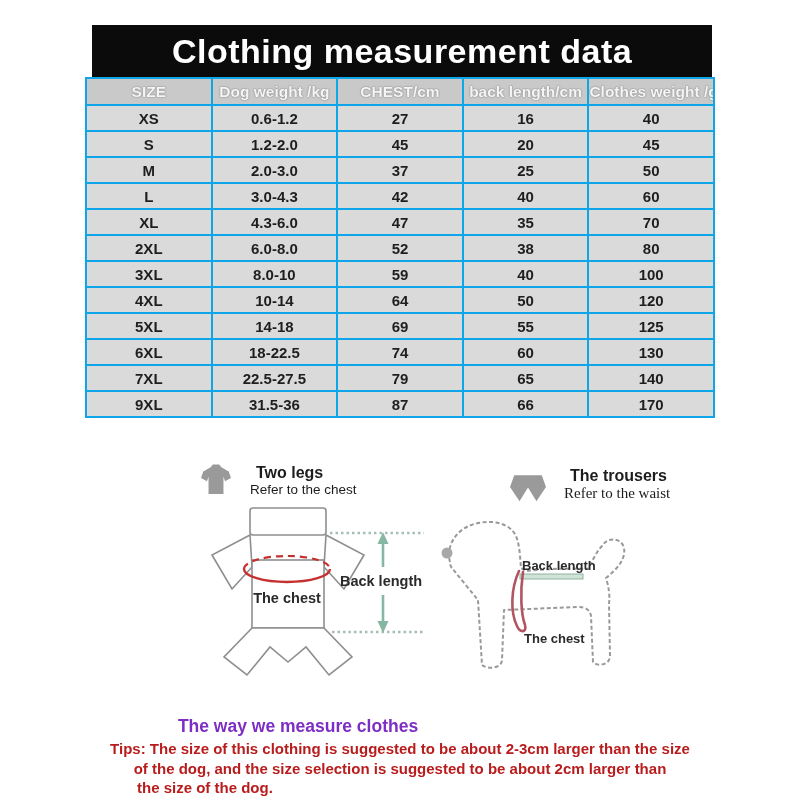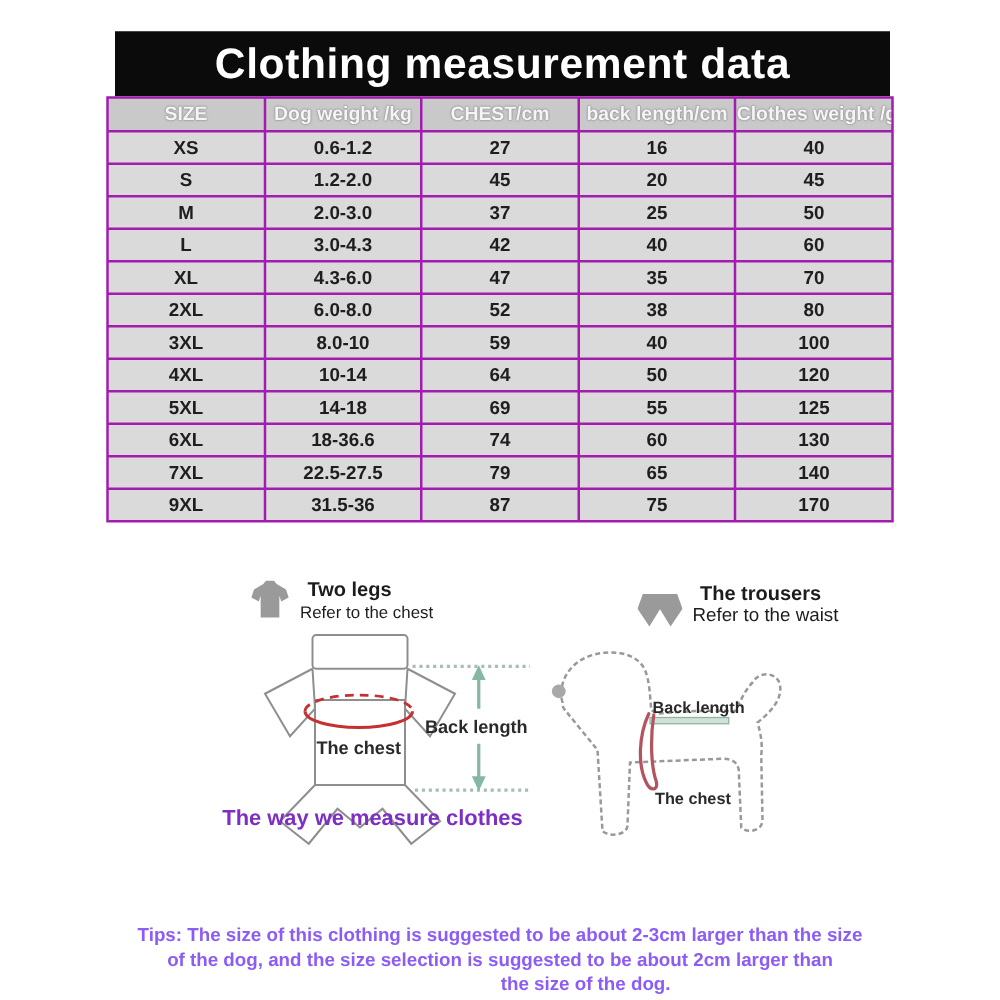--- a/index.html
+++ b/index.html
@@ -12,59 +12,59 @@
     position:absolute; left:92px; top:25px; width:620px; height:52px;
     background:#0b0b0b; display:flex; align-items:center; justify-content:center;
   }
   .title-bar .title {
     color:#fff; font-size:34px; font-weight:600; letter-spacing:0.5px; white-space:nowrap;
   }
 
   
   .size-table-wrap { position:absolute; left:85px; top:77px; width:630px; }
   table.size-table {
-    width:630px; border-collapse:separate; border-spacing:2px; background:#a21caf;
+    width:630px; border-collapse:separate; border-spacing:2px; background:#0ea5e9;
     table-layout:fixed;
   }
   table.size-table th {
     height:25px; background:#c9c9c9; font-size:15.5px; font-weight:700;
     color:#f5f5f5; text-shadow:0 0 1px #8f8f8f, 0 0 2px #969696, 0 0 1px #8f8f8f;
     text-align:center; vertical-align:middle; white-space:nowrap; overflow:hidden;
   }
   table.size-table td {
     height:24px; background:#dadada; font-size:15px; font-weight:600;
     color:#1e1e1e; text-align:center; vertical-align:middle; white-space:nowrap;
   }
 
   
   .legend-item { position:absolute; display:flex; align-items:flex-start; }
   .legend-item .licon { flex:0 0 auto; }
-  .legend-item .ltext { margin-left:8px; }
+  .legend-item .ltext { margin-left:18px; }
   .legend-title { display:block; font-size:16px; font-weight:600; color:#1c1c1c; line-height:19px; padding-left:6px; }
   .legend-line { display:block; font-size:13.5px; font-weight:400; color:#1c1c1c; line-height:16.5px; }
-  .legend-line.big { font-size:15px; }
+  .legend-line.big { font-size:15px;font-family:Liberation Serif, serif; }
 
   
   .diagram { position:absolute; }
   svg text { font-family:"Liberation Sans","DejaVu Sans",sans-serif; fill:#2a2a2a; }
 
   
   .caption-left {
-    position:absolute; left:158px; top:644px; width:280px; text-align:center;
+    position:absolute; left:158px; top:716px; width:280px; text-align:center;
     color:#7d2ec4; font-size:17.5px; font-weight:600; white-space:nowrap;
   }
   .caption-right {
     position:absolute; left:452px; top:669px; width:210px; text-align:center;
     color:#7d2ec4; font-size:18.5px; font-weight:600; line-height:23px;
   }
 
   
-  .tips { position:absolute; left:0; top:739px; width:800px; color:#8b5cf6; font-size:15px; font-weight:600; line-height:19.5px; }
+  .tips { position:absolute; left:0; top:739px; width:800px; color:#b91c1c; font-size:15px; font-weight:600; line-height:19.5px; }
   .tips .tline { display:block; text-align:center; white-space:nowrap; }
-  .tips .tline.last { text-align:center; padding-left:137px; }
+  .tips .tline.last { text-align:left; padding-left:137px; }
 </style>
 </head>
 <body>
 
 <div class="page">
 
   <div class="title-bar">
     <span class="title">Clothing measurement data</span>
   </div>
 
@@ -138,37 +138,37 @@
           </tr>
           <tr>
             <td>5XL</td>
             <td>14-18</td>
             <td>69</td>
             <td>55</td>
             <td>125</td>
           </tr>
           <tr>
             <td>6XL</td>
-            <td>18-36.6</td>
+            <td>18-22.5</td>
             <td>74</td>
             <td>60</td>
             <td>130</td>
           </tr>
           <tr>
             <td>7XL</td>
             <td>22.5-27.5</td>
             <td>79</td>
             <td>65</td>
             <td>140</td>
           </tr>
           <tr>
             <td>9XL</td>
             <td>31.5-36</td>
             <td>87</td>
-            <td>75</td>
+            <td>66</td>
             <td>170</td>
           </tr>
         </tbody>
     </table>
   </div>
 
   <div class="legend-item" style="left:200px; top:463px;">
     <svg class="licon" width="32" height="32" viewBox="0 0 30 30">
       <path d="M10,4 L12,1.5 L18,1.5 L20,4 L27,8 L29,14 L23.5,17 L22,13 L22,29 L8,29 L8,13 L6.5,17 L1,14 L3,8 Z" fill="#9a9a9a"></path>
     </svg>

